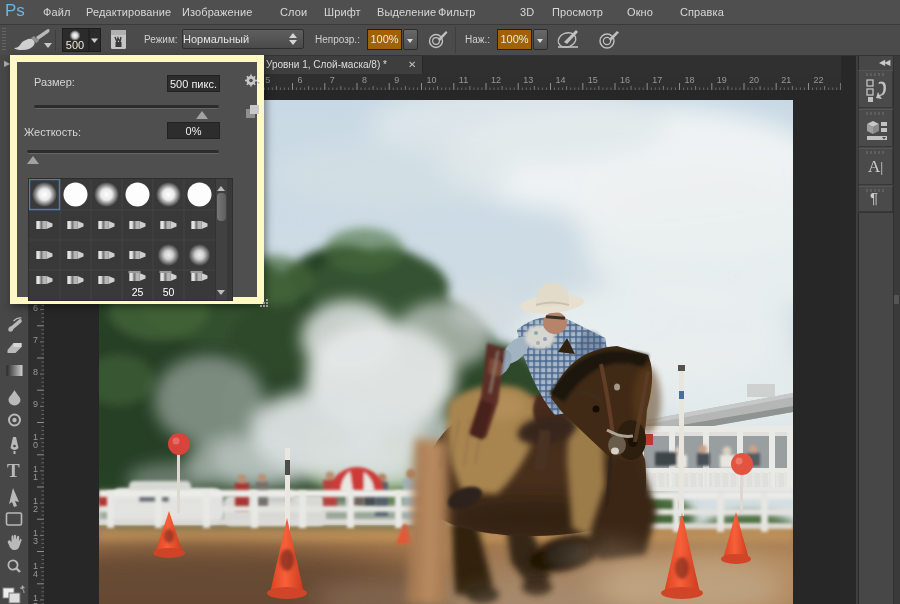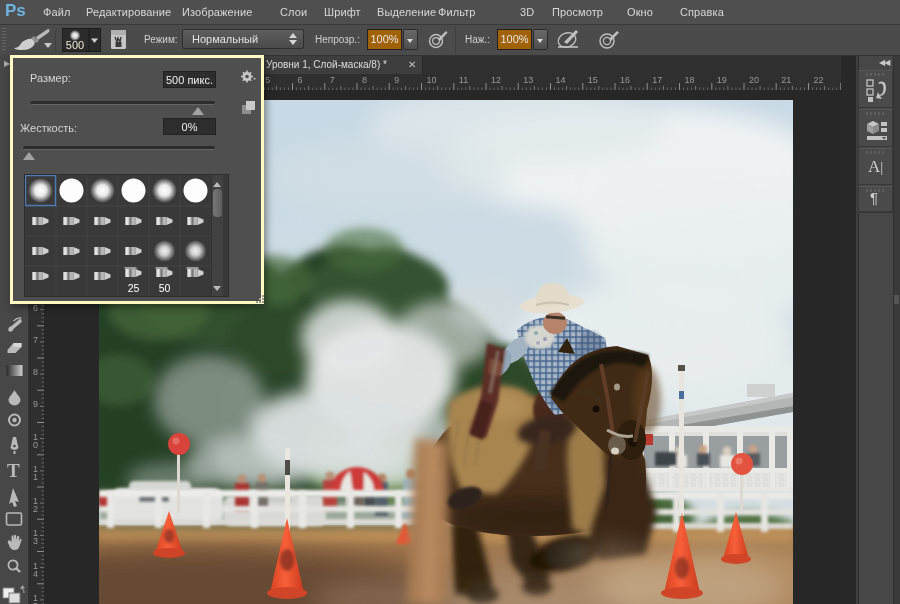--- a/index.html
+++ b/index.html
@@ -7,21 +7,21 @@
 .abs{position:absolute}
 .menutxt{position:absolute;top:6px;font-size:11px;color:#d8d8d8;letter-spacing:0.1px}
 .optlbl{position:absolute;font-size:10px;color:#cfcfcf}
 .darkbox{position:absolute;background:#a16207;border:1px solid #222;border-top-color:#1f1f1f;color:#e8e8e8;font-size:11px}
 .ddbtn{position:absolute;background:linear-gradient(#686868,#4e4e4e);border:1px solid #2c2c2c;border-radius:2px}
 .ddbtn:after{content:"";position:absolute;left:50%;top:50%;margin:-1px 0 0 -3.5px;border:3.5px solid transparent;border-top:4px solid #ddd}
 </style></head>
 <body>
 <div id="stage">
 <div class="abs" style="left:0;top:0;width:900px;height:25px;background:#4f4f4f;border-bottom:1px solid #3a3a3a"></div>
-    <div class="abs" style="left:5px;top:1px;font-size:17px;font-weight:bold;color:#6fb3e0;letter-spacing:0px">Ps</div>
+    <div class="abs" style="left:5px;top:1px;font-size:17px;font-weight:normal;color:#6fb3e0;letter-spacing:0px">Ps</div>
     <div class="menutxt" style="left:43px">Файл</div>
     <div class="menutxt" style="left:86px">Редактирование</div>
     <div class="menutxt" style="left:182px">Изображение</div>
     <div class="menutxt" style="left:280px">Слои</div>
     <div class="menutxt" style="left:324px">Шрифт</div>
     <div class="menutxt" style="left:377px">Выделение</div>
     <div class="menutxt" style="left:438px">Фильтр</div>
     <div class="menutxt" style="left:520px">3D</div>
     <div class="menutxt" style="left:552px">Просмотр</div>
     <div class="menutxt" style="left:627px">Окно</div>
@@ -49,21 +49,21 @@
 <rect x="26.5" y="0" width="1" height="24" fill="#1b1b1b"></rect>
 <path d="M29,10.5 l7,0 l-3.5,4.5 z" fill="#cfcfcf"></path>
     </svg>
     <svg class="abs" style="left:111px;top:29px" width="16" height="21">
 <rect x="0" y="1" width="15" height="19" rx="1.5" fill="#c6c6c6"></rect>
 <rect x="0" y="1" width="15" height="5" fill="#b0b0b0"></rect>
 <path d="M4,8 l2,5 l1,-4 l2,4 l1,-5" stroke="#3a3a3a" stroke-width="1.4" fill="none"></path>
 <rect x="4.5" y="13" width="6" height="5" fill="#3a3a3a"></rect>
     </svg>
     <div class="optlbl" style="left:144px;top:34px">Режим:</div>
-    <div class="abs" style="left:182px;top:29px;width:122px;height:20px;background:linear-gradient(#5e5e5e,#4a4a4a);border:1px solid #2e2e2e;border-radius:2px;color:#e2e2e2;font-size:11px;line-height:18px;padding-left:9px">Нормальный</div>
+    <div class="abs" style="left:182px;top:29px;width:122px;height:20px;background:linear-gradient(#5e5e5e,#4a4a4a);border:1px solid #2e2e2e;border-radius:2px;color:#e2e2e2;font-size:11px;line-height:18px;">Нормальный</div>
     <svg class="abs" style="left:288px;top:33px" width="10" height="12">
       <path d="M5,0 L9,5 L1,5 Z" fill="#d5d5d5"></path>
       <path d="M5,12 L9,7 L1,7 Z" fill="#d5d5d5"></path>
     </svg>
     <div class="optlbl" style="left:315px;top:34px">Непрозр.:</div>
     <div class="darkbox" style="left:367px;top:29px;width:35px;height:21px;text-align:center;line-height:19px">100%</div>
     <div class="ddbtn" style="left:403px;top:29px;width:15px;height:21px"></div>
     <svg class="abs" style="left:428px;top:30px" width="20" height="20">
 <circle cx="8" cy="11" r="6.5" fill="none" stroke="#c0c0c0" stroke-width="1.4"></circle>
 <circle cx="8" cy="11" r="3.4" fill="none" stroke="#c0c0c0" stroke-width="1.2"></circle>
@@ -908,21 +908,21 @@
     <div class="abs" style="left:858px;top:148px;width:35px;height:37px;background:#4a4a4a;border:1px solid #383838;border-top-color:#555">
       <div class="abs" style="left:7px;top:2px;width:20px;height:3px;background:repeating-linear-gradient(90deg,#5e5e5e 0 2px,transparent 2px 4px)"></div>
       <div class="abs" style="left:9px;top:8px;font-size:17px;color:#cdcdcd;font-family:'Liberation Serif'">A<span style="font-size:15px">|</span></div>
     </div>
     <div class="abs" style="left:858px;top:186px;width:35px;height:26px;background:#4a4a4a;border:1px solid #383838;border-top-color:#555">
       <div class="abs" style="left:7px;top:2px;width:20px;height:3px;background:repeating-linear-gradient(90deg,#5e5e5e 0 2px,transparent 2px 4px)"></div>
       <div class="abs" style="left:11px;top:2px;font-size:15px;color:#cdcdcd">¶</div>
     </div>
     <div class="abs" style="left:858px;top:212px;width:35px;height:1px;background:#333"></div>
     <div class="abs" style="left:894px;top:295px;width:5px;height:9px;background:#555;border-radius:1px"></div>
-    <div class="abs" style="left:10px;top:55px;width:254px;height:249px;background:#4f4f4f;border:3px solid #fef9c3;box-shadow:2px 3px 8px rgba(0,0,0,0.45)">
+    <div class="abs" style="left:10px;top:55px;width:254px;height:249px;background:#4f4f4f;border:7px solid #fef9c3;box-shadow:2px 3px 8px rgba(0,0,0,0.45)">
       <div class="abs" style="left:17px;top:14px;font-size:11px;color:#d5d5d5">Размер:</div>
       <div class="abs" style="left:150px;top:13px;width:53px;height:17px;background:#2d2d2d;border:1px solid #222;color:#efefef;font-size:11px;text-align:center;line-height:16px">500 пикс.</div>
       <svg class="abs" style="left:227px;top:11px" width="16" height="15">
 <g transform="translate(7,7.5)">
           <circle r="4.5" fill="#c7c7c7"></circle>
           <circle r="1.8" fill="#4f4f4f"></circle>
 <g stroke="#c7c7c7" stroke-width="1.6">
             <line x1="0" y1="-6" x2="0" y2="6"></line>
             <line x1="-6" y1="0" x2="6" y2="0"></line>
             <line x1="-4.2" y1="-4.2" x2="4.2" y2="4.2"></line>

